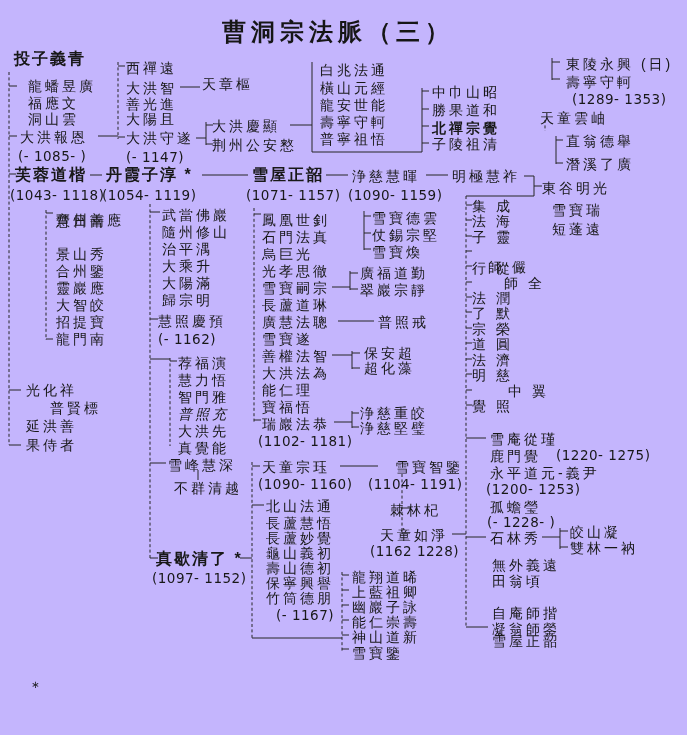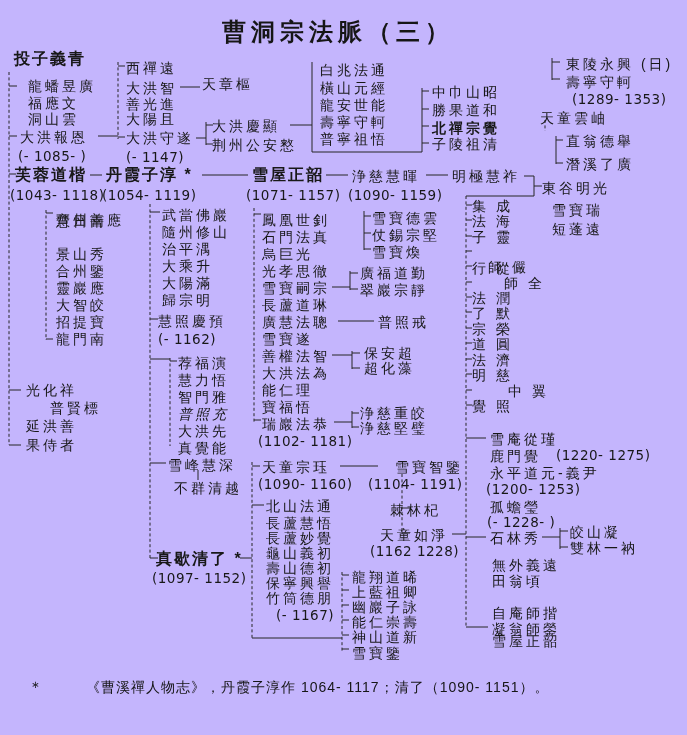--- a/index.html
+++ b/index.html
@@ -195,15 +195,14 @@
       <div class="node" style="left: 56px; top: 213px;">慧日南</div>
       <div class="node" style="left: 56px; top: 246px;">景山秀</div>
       <div class="node" style="left: 56px; top: 263px;">合州鑒</div>
       <div class="node" style="left: 56px; top: 280px;">靈巖應</div>
       <div class="node" style="left: 56px; top: 297px;">大智皎</div>
       <div class="node" style="left: 56px; top: 314px;">招提寶</div>
       <div class="node" style="left: 56px; top: 331px;">龍門南</div>
     </div>
 
   <div class="footnote-marker">＊</div>
-  <div class="footnote-text">《曹溪禪人物志》，丹霞子淳作 1064- 1117；清了（1090- 1151）。</div>
 
 </div>
 
 </body></html>

